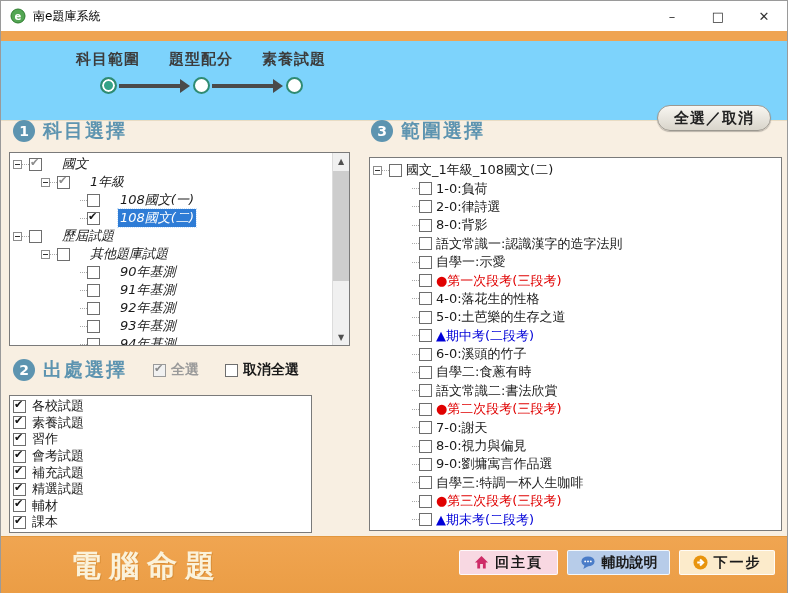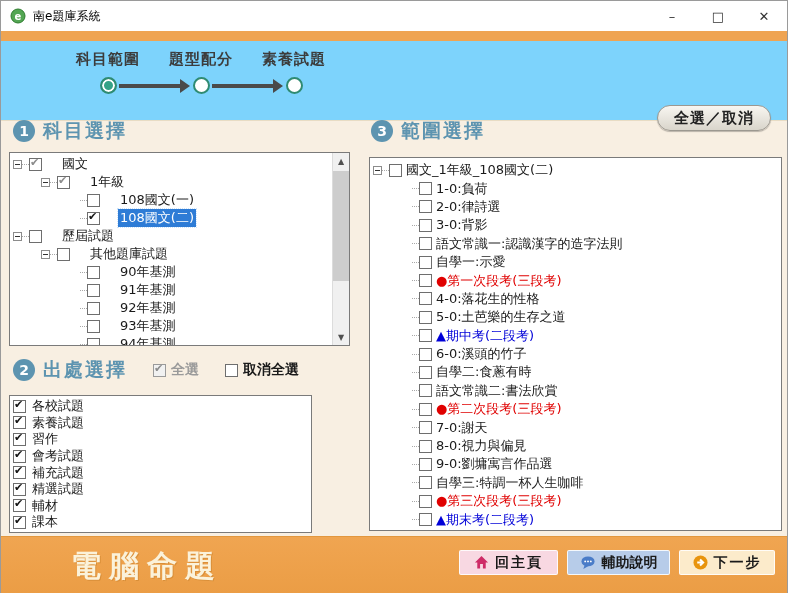--- a/index.html
+++ b/index.html
@@ -30,21 +30,21 @@
   
   .sec-head { position:absolute; display:flex; align-items:center; gap:8px; }
   .num-circle { width:22px; height:22px; border-radius:50%; background:#5d94b0; color:#fff; font-size:14px; font-weight:bold; display:flex; align-items:center; justify-content:center; flex:none; }
   .sec-title { font-size:19px; font-weight:bold; color:#5d94b0; letter-spacing:2px; }
   #head-subject { left:12px; top:117px; }
   #head-source  { left:12px; top:356px; }
   #head-range   { left:370px; top:117px; }
 
   
   .whitebox { position:absolute; background:#fff; border:1px solid #7a7a7a; overflow:hidden; }
-  #subject-box { left:8px;  top:151px; width:341px; height:194px; display:flex; }
+  #subject-box { left:8px;  top:151px; width:341px; height:194px; display:flex;font-style:italic; }
   #source-box  { left:8px;  top:394px; width:303px; height:138px; padding-top:2px; }
   #range-box   { left:368px; top:156px; width:413px; height:374px; padding-top:3px; }
   #subject-tree { flex:1; overflow:hidden; padding-top:2px; }
 
   
   .vscroll { width:17px; flex:none; background:#f0f0f0; border-left:1px solid #dcdcdc; position:relative; }
   .scr-btn { position:absolute; left:0; width:16px; height:16px; display:flex; align-items:center; justify-content:center; font-size:8px; color:#505050; background:#f0f0f0; }
   .scr-up { top:0; } .scr-down { bottom:0; }
   .scr-thumb { position:absolute; left:0; top:18px; width:16px; height:110px; background:#cdcdcd; }
 
@@ -311,21 +311,21 @@
         <span class="cb "></span>
         <span class="lgap" style="width: 2px;"></span>
         <span class="tlabel">2-0:律詩選</span>
       </div>
       <div class="trow">
         <span class="ind" style="width: 31px;"></span>
         <span class="xspace"></span>
         <span class="stub"></span>
         <span class="cb "></span>
         <span class="lgap" style="width: 2px;"></span>
-        <span class="tlabel">3-0:背影</span>
+        <span class="tlabel">8-0:背影</span>
       </div>
       <div class="trow">
         <span class="ind" style="width: 31px;"></span>
         <span class="xspace"></span>
         <span class="stub"></span>
         <span class="cb "></span>
         <span class="lgap" style="width: 2px;"></span>
         <span class="tlabel">語文常識一:認識漢字的造字法則</span>
       </div>
       <div class="trow">

